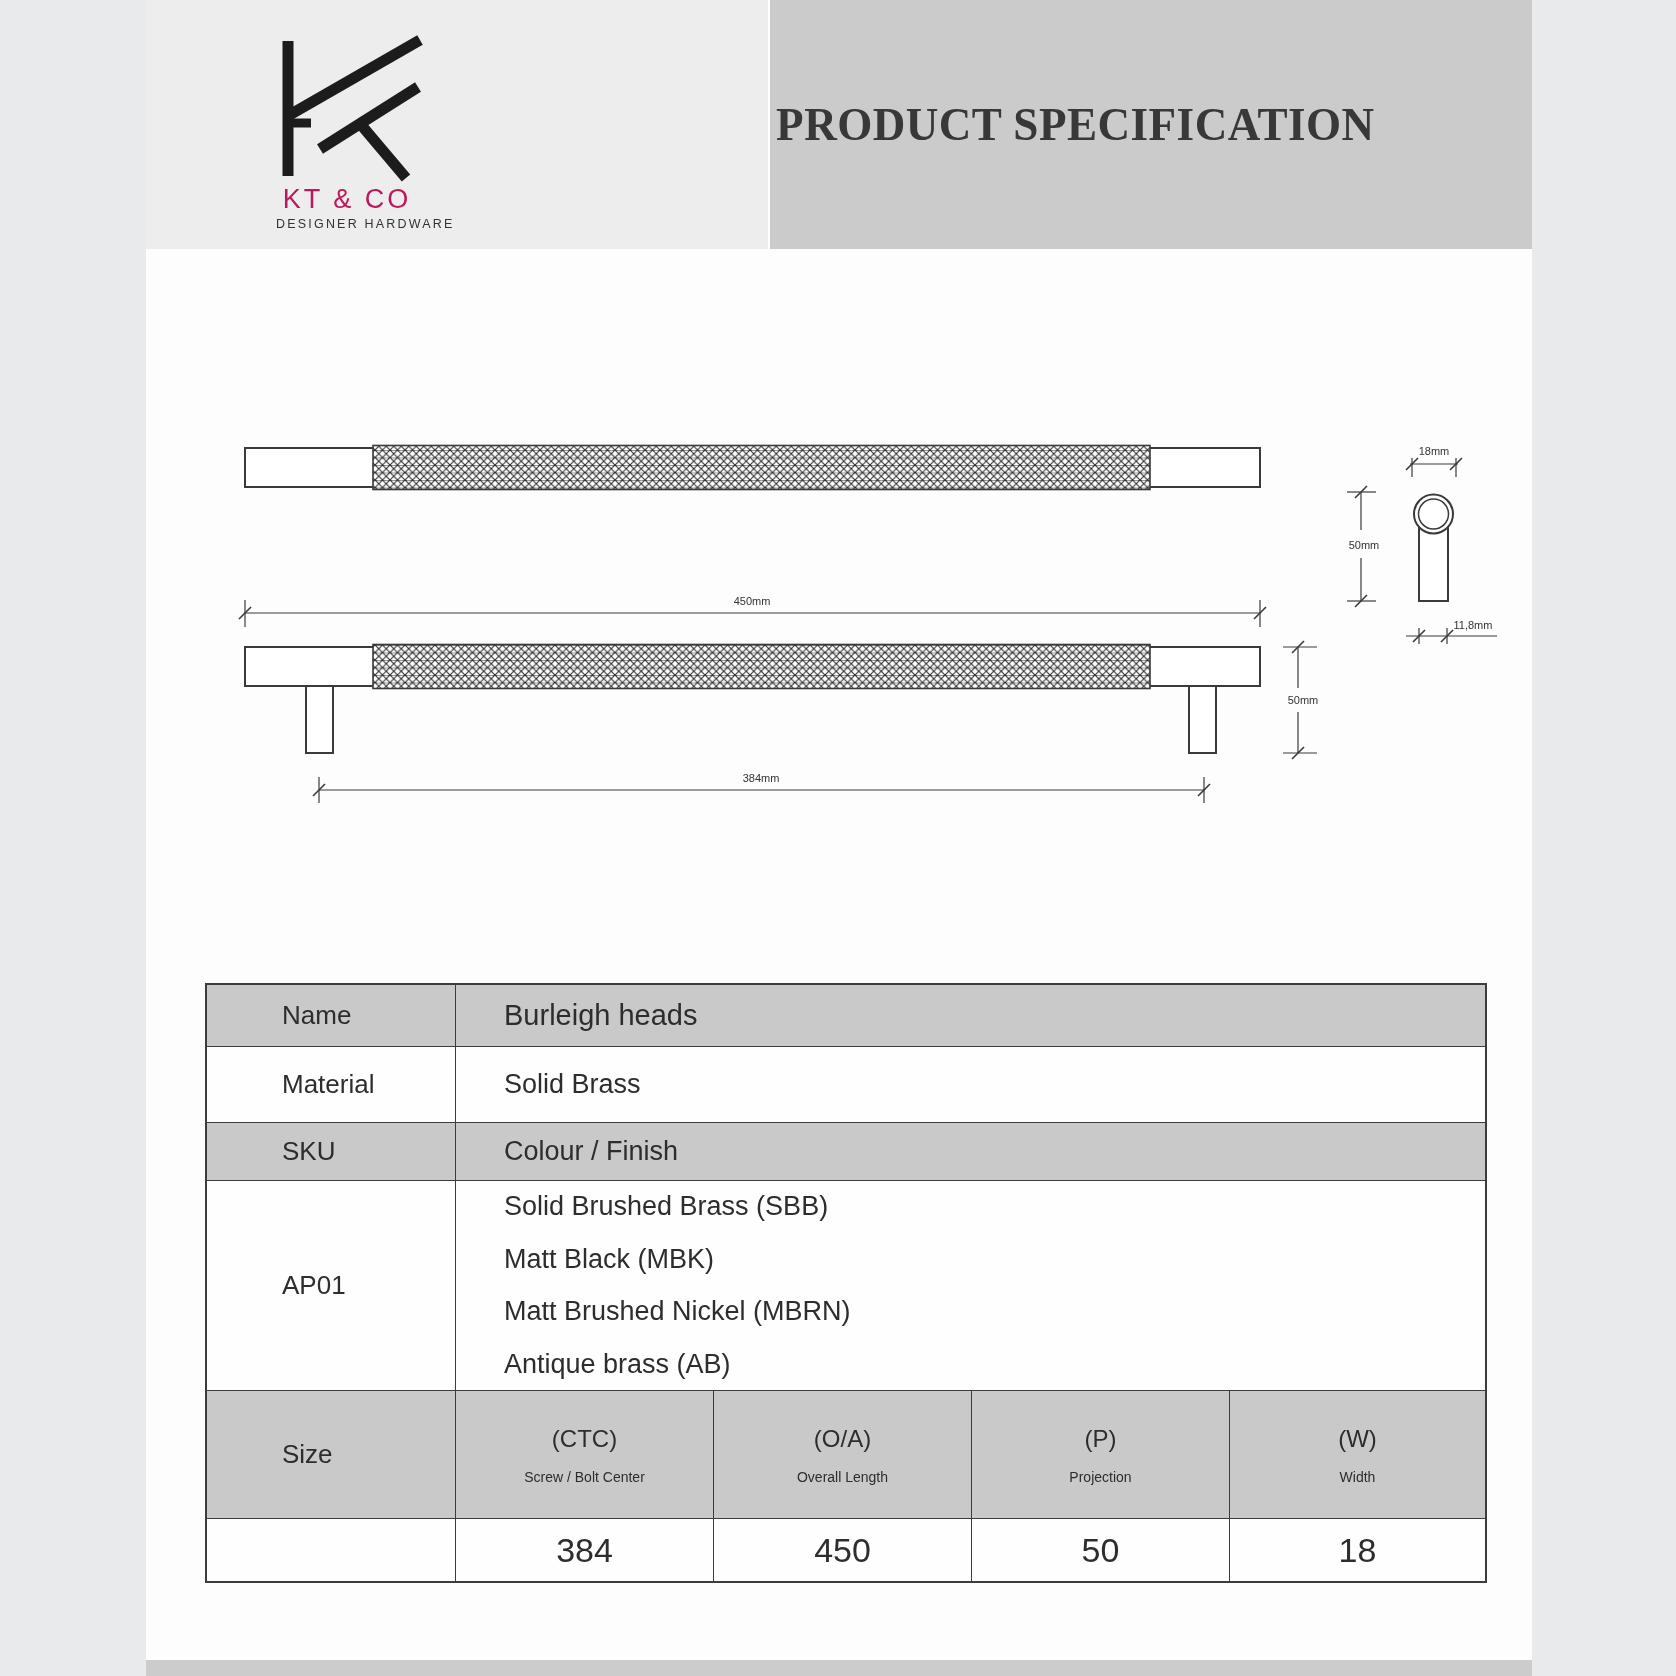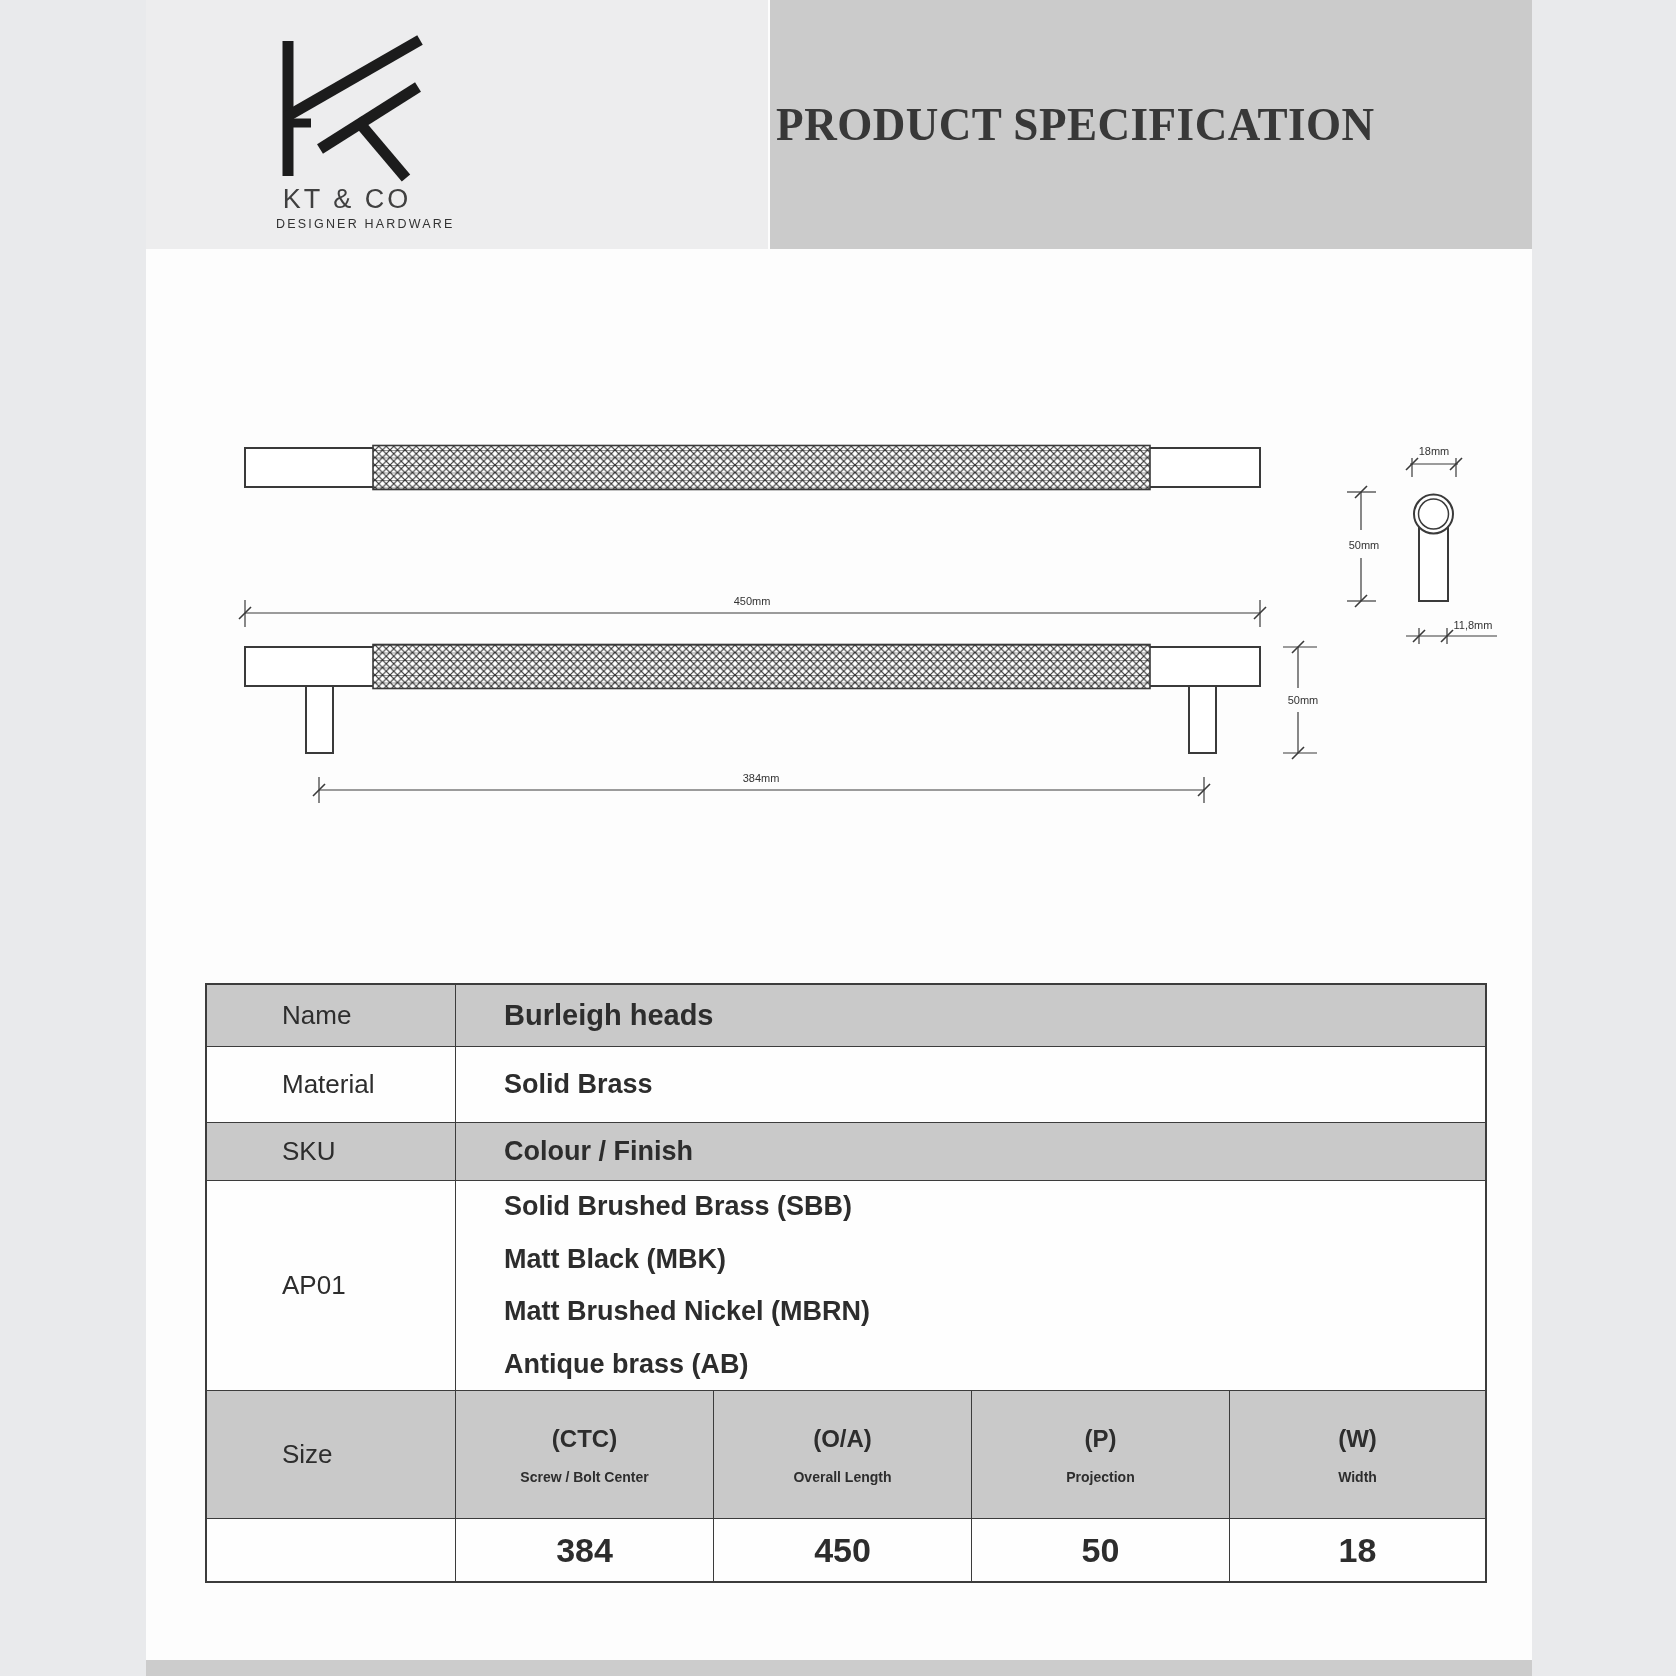--- a/index.html
+++ b/index.html
@@ -19,21 +19,21 @@
     background:var(--page-bg);
   }
   
   .logo-block{
     position:absolute; left:0; top:0; width:622px; height:249px;
     background:var(--logo-block-bg);
   }
   .monogram{ position:absolute; left:124px; top:34px; }
   .brand-name{
     position:absolute; left:130px; top:184px; width:142px;
-    font-size:27px; letter-spacing:3px; color:#404040; text-align:center;
+    font-size:27px; letter-spacing:3px; color:#be185d; text-align:center;
     font-weight:400; white-space:nowrap;
   }
   .brand-tagline{
     position:absolute; left:130px; top:217px; width:142px;
     font-size:12.5px; letter-spacing:2.2px; color:#333; text-align:center;
     white-space:nowrap;
   }
   .header-block{
     position:absolute; left:624px; top:0; width:762px; height:249px;
     background:var(--header-block-bg);
@@ -56,21 +56,21 @@
   
   .spec-table{
     position:absolute; left:205px; top:983px; width:1282px;
     border:2px solid #3c3c3c; background:#fff; z-index:3;
   }
   .t-row{ display:flex; width:100%; }
   .t-row + .t-row{ border-top:1px solid #3c3c3c; }
   .t-row.gray{ background:var(--table-gray); }
   .t-row.white{ background:#fefefe; }
   .t-cell{ flex:0 0 auto; }
-  .t-cell + .t-cell{ border-left:1px solid #3c3c3c;font-weight:bold; }
+  .t-cell + .t-cell{ border-left:1px solid #3c3c3c; }
   .label-cell{
     width:248px; display:flex; align-items:center;
     padding-left:75px; font-size:26px;
   }
   .value-cell{
     width:1034px; display:flex; align-items:center;
     padding-left:48px; font-size:27px;
   }
   .r-name{ height:61px; } .r-name .value-cell{ font-size:29px; }
   .r-material{ height:76px; }

